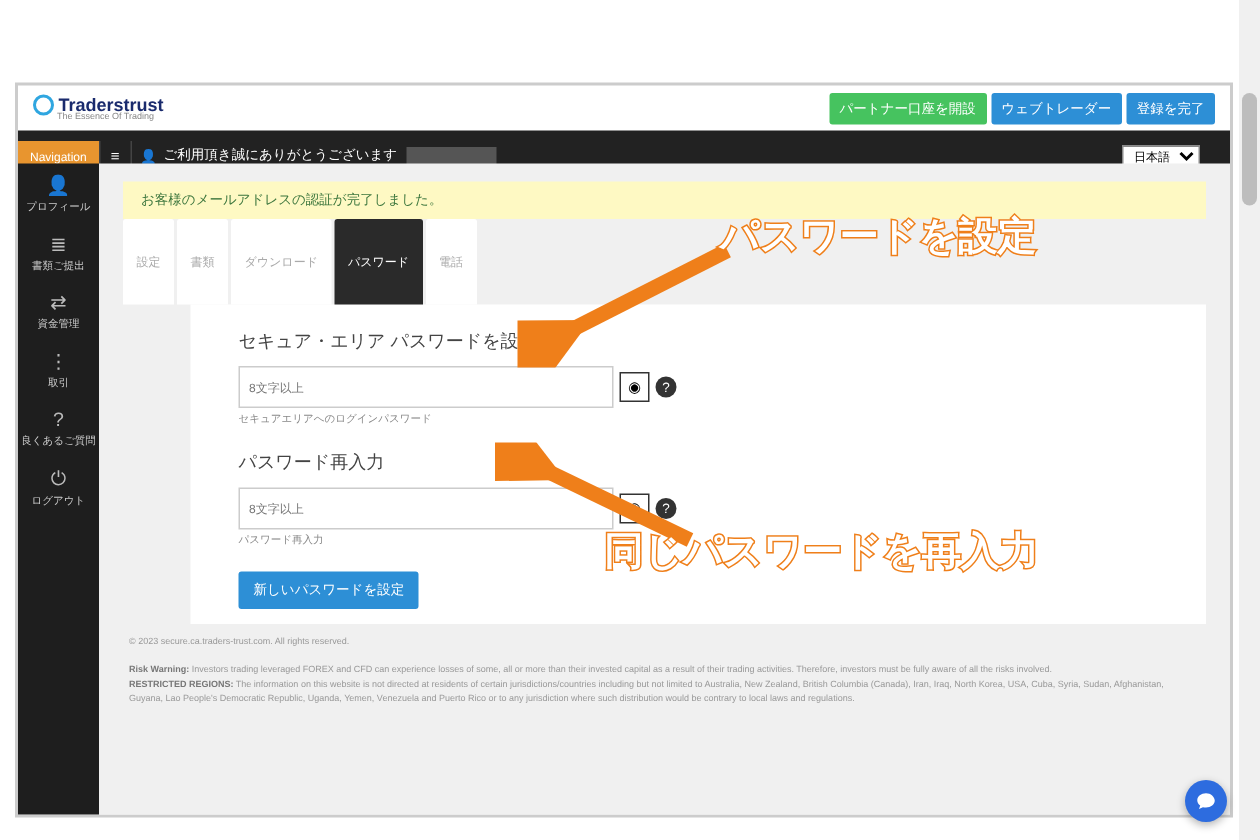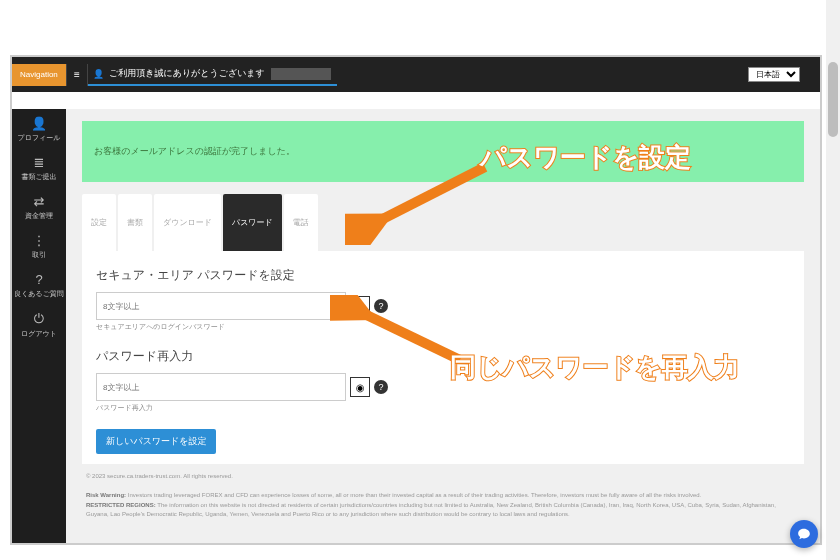--- a/index.html
+++ b/index.html
@@ -29,55 +29,69 @@
   .lang select { font-size: 8px; background: #fff; border: 1px solid #888; padding: 1px 3px; }
 
   
   .sidebar { position: absolute; left: 0; top: 52px; bottom: 0; width: 54px; background: #1e1e1e; display: flex; flex-direction: column; }
   .sb-item { color: #ccc; text-align: center; padding: 7px 2px 5px; font-size: 7px; cursor: pointer; }
   .sb-item .ic { display: block; margin: 0 auto 2px; font-size: 13px; color: #bbb; }
   .sb-item.red .ic { color: #d9534f; }
 
   
   .main { position: absolute; left: 54px; top: 52px; right: 0; bottom: 0; background: #f0f0f0; padding: 12px 16px; overflow: hidden; }
-  .alert { background: #86efac; color: #3c763d; padding: 24px 12px; font-size: 9px; margin-bottom: 12px; }
+  .alert { background: #fef9c3; color: #3c763d; padding: 6px 12px; font-size: 9px; margin-bottom: 0; }
   .tabs { display: flex; gap: 2px; margin-bottom: 0; font-size: 8px; }
   .tab { padding: 23px 9px; background: #fff; color: #666; cursor: pointer; border-top-left-radius:2px; border-top-right-radius:2px;}
   .tab.muted { color: #aaa; }
   .tab.active { background: #2a2a2a; color: #fff; }
-  .panel { background: #fff; padding: 10px 14px; }
+  .panel { background: #fff; padding: 10px 32px; margin-left: 45px; }
   .sect-title { font-size: 12px; color: #444; padding: 6px 0 8px; }
   .field-row { display: flex; align-items: center; gap: 4px; margin-bottom: 2px; }
   .pwd-input { flex: 0 0 auto; width: 250px; height: 28px; border: 1px solid #ccc; font-size: 8px; padding: 2px 6px; }
   .eye-btn { width: 20px; height: 20px; border: 1px solid #333; background: #fff; display:flex;align-items:center;justify-content:center; font-size:10px; cursor:pointer;}
   .q { width:14px;height:14px;border-radius:50%;background:#333;color:#fff;font-size:9px;display:flex;align-items:center;justify-content:center;}
   .hint { font-size: 7px; color: #888; margin-bottom: 10px; }
   .save-btn { background: #2d8fd6; color: #fff; border: none; padding: 6px 10px; font-size: 9px; border-radius: 2px; cursor: pointer; margin-top: 6px; }
   .footer { font-size: 6px; color: #999; padding: 8px 4px 0; line-height: 1.6; }
   .footer .fb { color: #777; }
 
   
   .anno { position: absolute; z-index: 50; font-weight: bold; font-size: 26px; color: #fff; -webkit-text-stroke: 2px #ef7f1a; paint-order: stroke fill; pointer-events: none; white-space: nowrap; }
   .anno1 { left: 480px; top: 140px; }
-  .anno2 { left: 450px; top: 350px; }
+  .anno2 { left: 403px; top: 350px; }
   .arrow { position: absolute; z-index: 49; pointer-events: none; }
 
   
   .chat { position: absolute; right: 22px; bottom: 12px; width: 28px; height: 28px; border-radius: 50%; background: #2d6cdf; display:flex; align-items:center; justify-content:center; box-shadow: 0 2px 6px rgba(0,0,0,.3); }
   .chat svg { width:14px; height:14px; }
 </style>
 </head>
 <body>
 
 <div class="scrollbar">
   <div class="scrollbar-thumb"></div>
 </div>
 
 <div class="frame">
 
+  <div class="header">
+    <div>
+      <div class="logo">
+          <span class="logo-circle"></span>
+          <span>Traderstrust</span>
+        </div>
+      <div class="logo-tag">The Essence Of Trading</div>
+    </div>
+    <div class="hdr-btns">
+      <button class="hb g">パートナー口座を開設</button>
+      <button class="hb b">ウェブトレーダー</button>
+      <button class="hb b">登録を完了</button>
+    </div>
+  </div>
 
   <div class="darkbar">
     <div class="nav-btn">Navigation</div>
     <div class="burger">
         <span>≡</span>
       </div>
     <div class="greet">
       <span>👤</span>
       <span>ご利用頂き誠にありがとうございます</span>
       <span class="greet-mask"></span>

